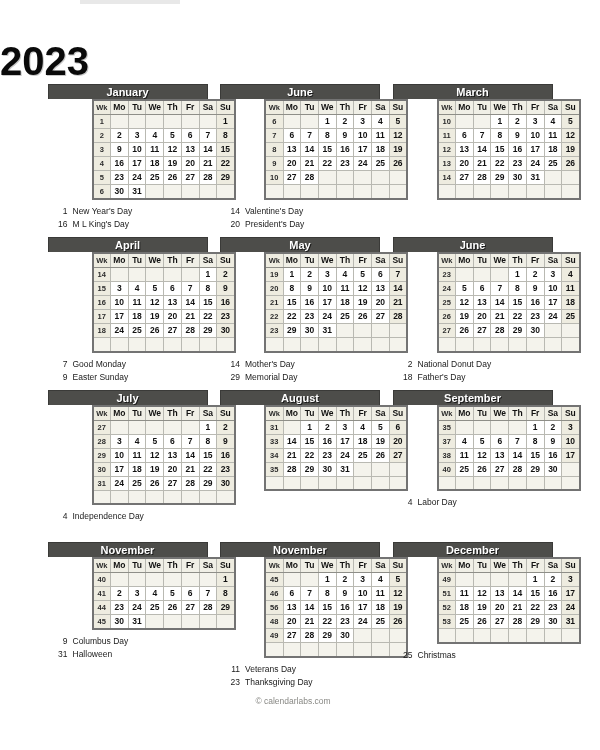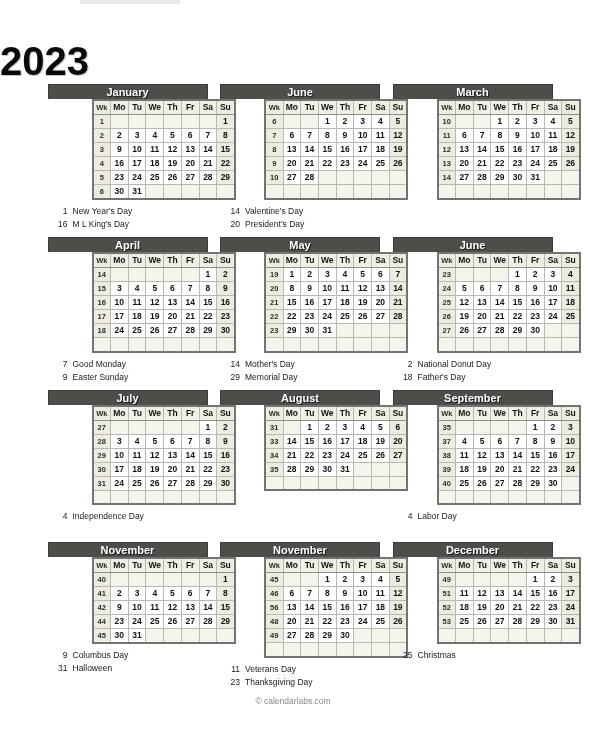--- a/index.html
+++ b/index.html
@@ -877,30 +877,20 @@
               <td class="wk-col">38</td>
               <td class="">11</td>
               <td class="">12</td>
               <td class="">13</td>
               <td class="">14</td>
               <td class="">15</td>
               <td class="">16</td>
               <td class="sun-col">17</td>
             </tr>
             <tr>
-              <td class="wk-col">39</td>
-              <td class="">18</td>
-              <td class="">19</td>
-              <td class="">20</td>
-              <td class="">21</td>
-              <td class="">22</td>
-              <td class="">23</td>
-              <td class="sun-col">24</td>
-            </tr>
-            <tr>
               <td class="wk-col">40</td>
               <td class="">25</td>
               <td class="">26</td>
               <td class="">27</td>
               <td class="">28</td>
               <td class="">29</td>
               <td class="">30</td>
               <td class="sun-col empty"></td>
             </tr>
             <tr>
@@ -954,30 +944,20 @@
               <td class="wk-col">41</td>
               <td class="">2</td>
               <td class="">3</td>
               <td class="">4</td>
               <td class="">5</td>
               <td class="">6</td>
               <td class="">7</td>
               <td class="sun-col">8</td>
             </tr>
             <tr>
-              <td class="wk-col">42</td>
-              <td class="">9</td>
-              <td class="">10</td>
-              <td class="">11</td>
-              <td class="">12</td>
-              <td class="">13</td>
-              <td class="">14</td>
-              <td class="sun-col">15</td>
-            </tr>
-            <tr>
               <td class="wk-col">44</td>
               <td class="">23</td>
               <td class="">24</td>
               <td class="">25</td>
               <td class="">26</td>
               <td class="">27</td>
               <td class="">28</td>
               <td class="sun-col">29</td>
             </tr>
             <tr>

